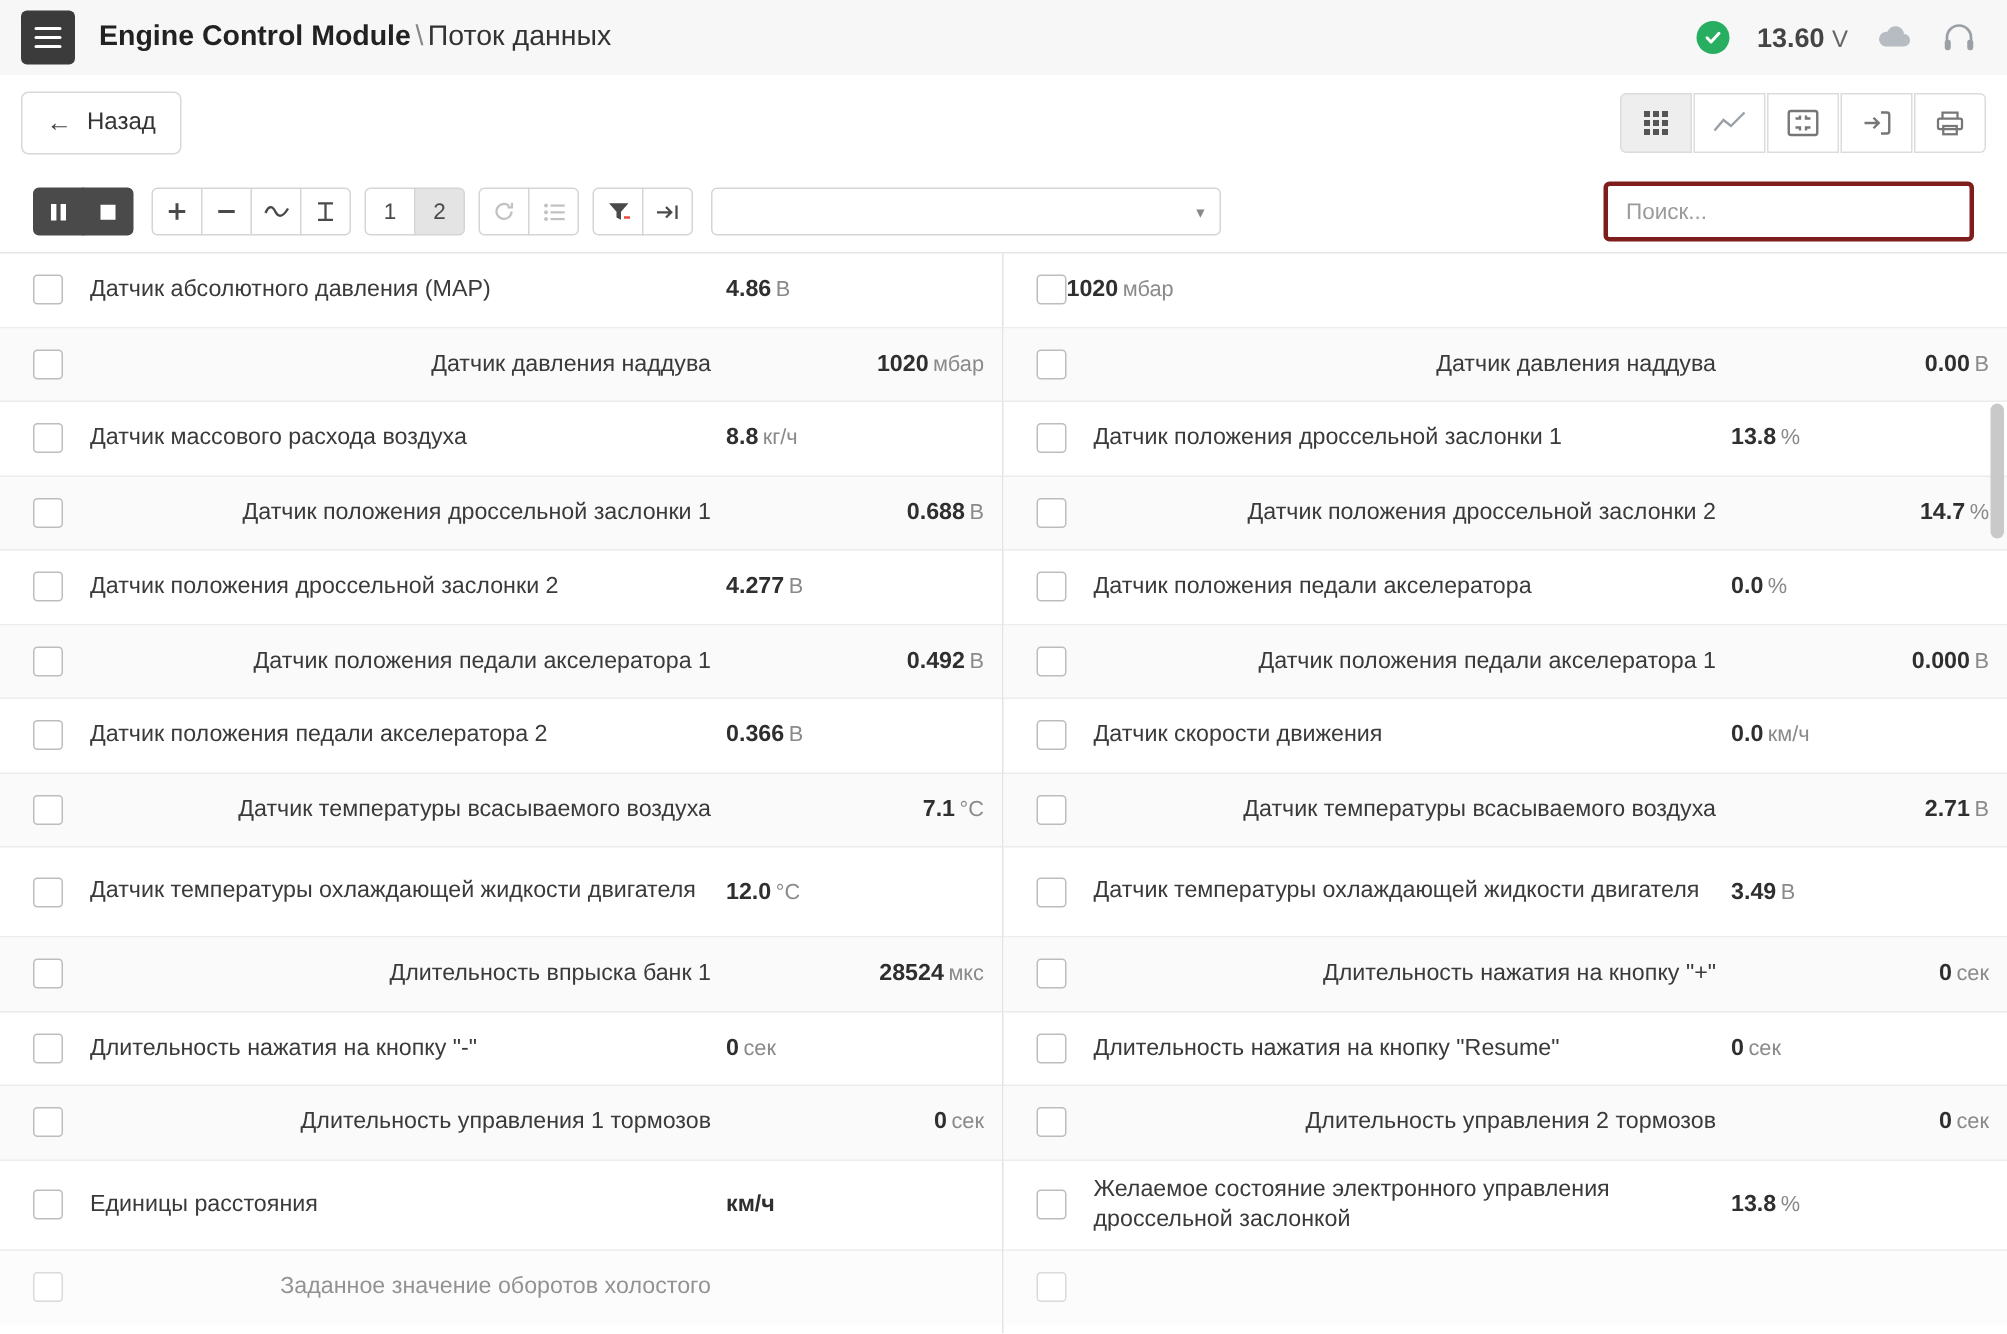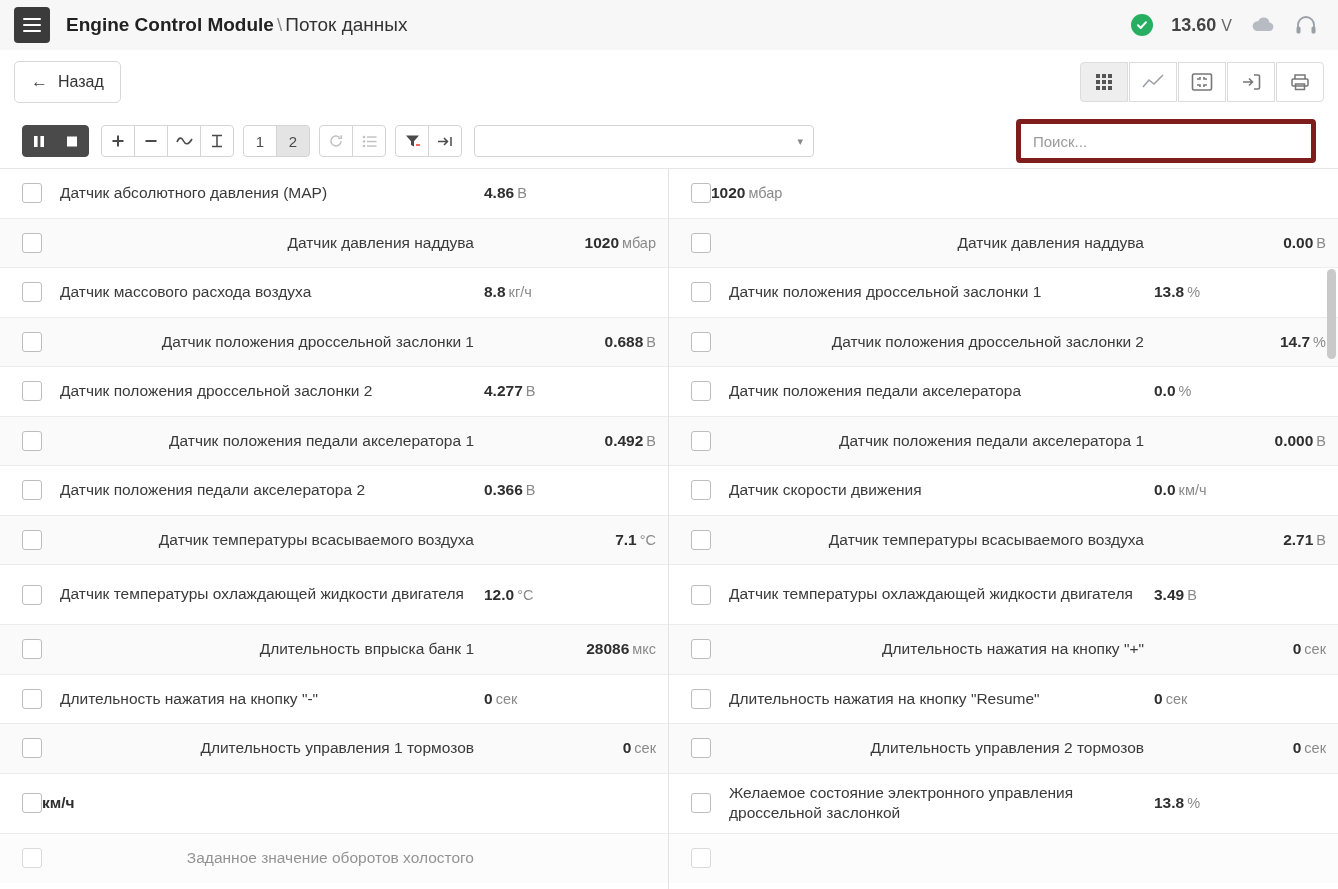--- a/index.html
+++ b/index.html
@@ -134,22 +134,22 @@
     border-radius: 4px;
     background: #fff;
     display: flex; align-items: center;
     padding: 0 10px;
     font-size: 14px; color: #555;
     cursor: pointer;
   }
   .combo .caret { margin-left: auto; color: #888; font-size: 11px; }
   .search-wrap { margin-left: auto; }
   .search {
-    width: 300px; height: 34px;
-    border: 5px solid #7f1d1d;
+    width: 247px; height: 34px;
+    border: 3px solid #7f1d1d;
     border-radius: 4px;
     background: #fff;
     padding: 17px 12px;
     font-size: 15px;
     color: #333;
     outline: none;
     font-family: "Liberation Sans", sans-serif;
   }
   .search::placeholder { color: #9b9b9b; }
 
@@ -436,34 +436,35 @@
             <div class="pval"><span>7.1</span><span class="u">°C</span></div>
           </div>
           <div class="row tall">
             <div class="cb"></div>
             <div class="pname">Датчик температуры охлаждающей жидкости двигателя</div>
             <div class="pval"><span>12.0</span><span class="u">°C</span></div>
           </div>
           <div class="row alt">
             <div class="cb"></div>
             <div class="pname">Длительность впрыска банк 1</div>
-            <div class="pval"><span>28086</span><span class="u">мкс</span></div>
+            <div class="pval"><span>28524</span><span class="u">мкс</span></div>
           </div>
           <div class="row">
             <div class="cb"></div>
             <div class="pname">Длительность нажатия на кнопку "-"</div>
             <div class="pval"><span>0</span><span class="u">сек</span></div>
           </div>
           <div class="row alt">
             <div class="cb"></div>
             <div class="pname">Длительность управления 1 тормозов</div>
             <div class="pval"><span>0</span><span class="u">сек</span></div>
           </div>
           <div class="row tall">
             <div class="cb"></div>
+            <div class="pname">Единицы расстояния</div>
             <div class="pval"><span>км/ч</span></div>
           </div>
           <div class="row alt partial">
             <div class="cb"></div>
             <div class="pname">Заданное значение оборотов холостого</div>
             <div class="pval"><span></span></div>
           </div>
         </div>
       <div class="col right" id="col-right">
           <div class="row">

